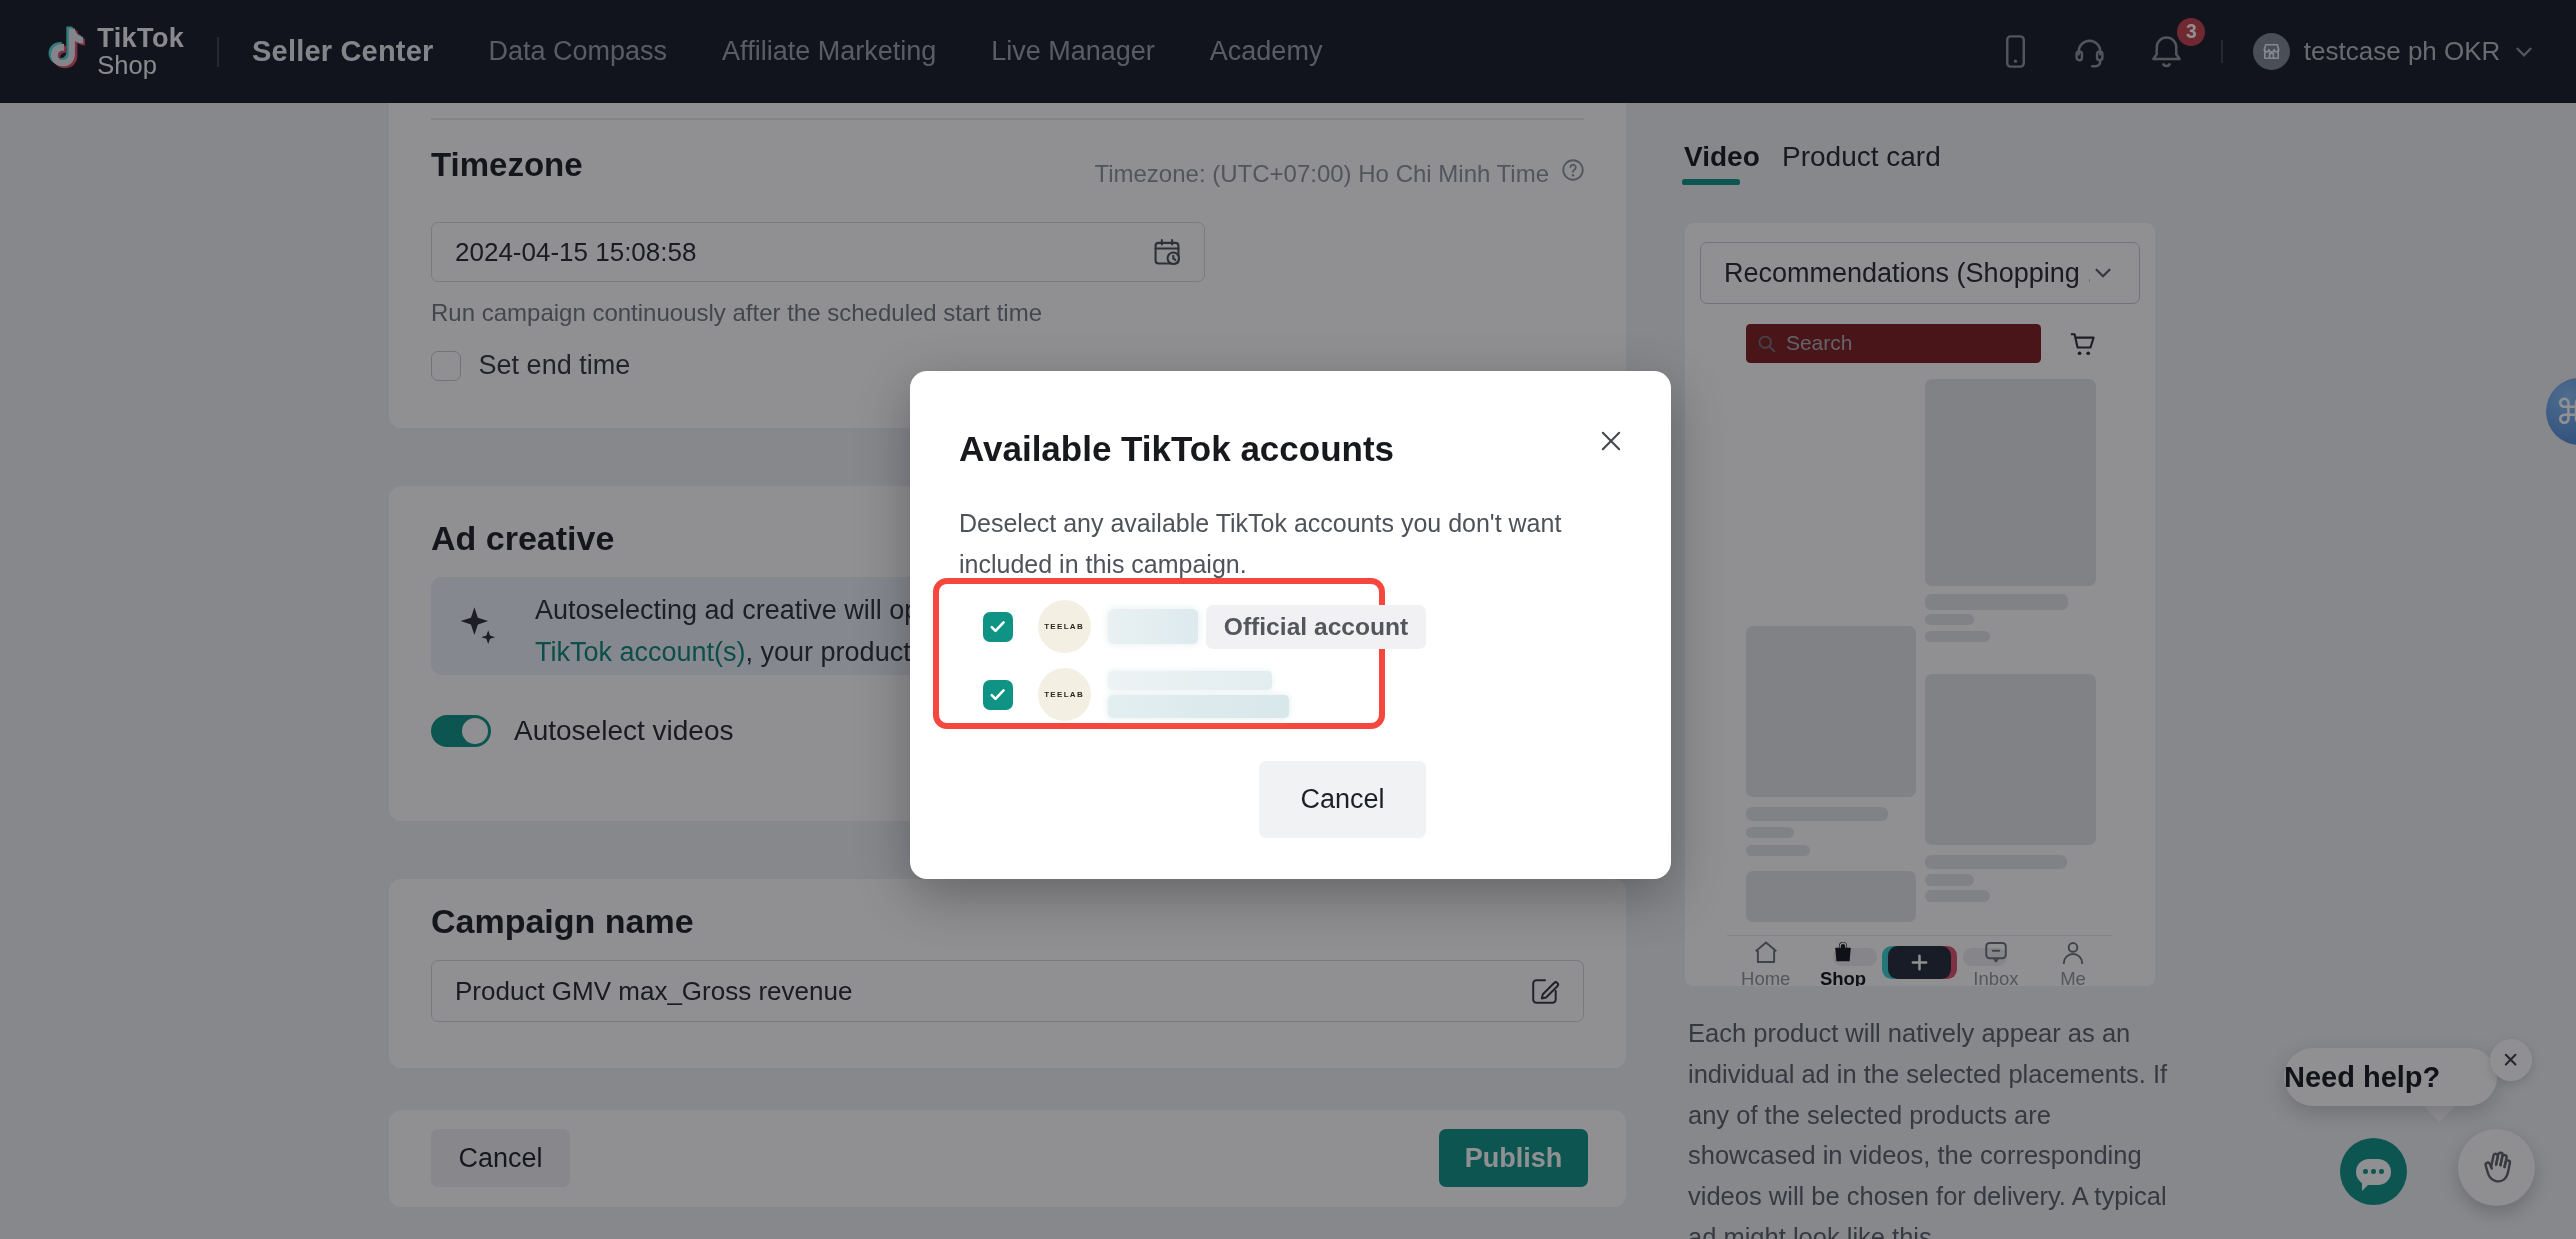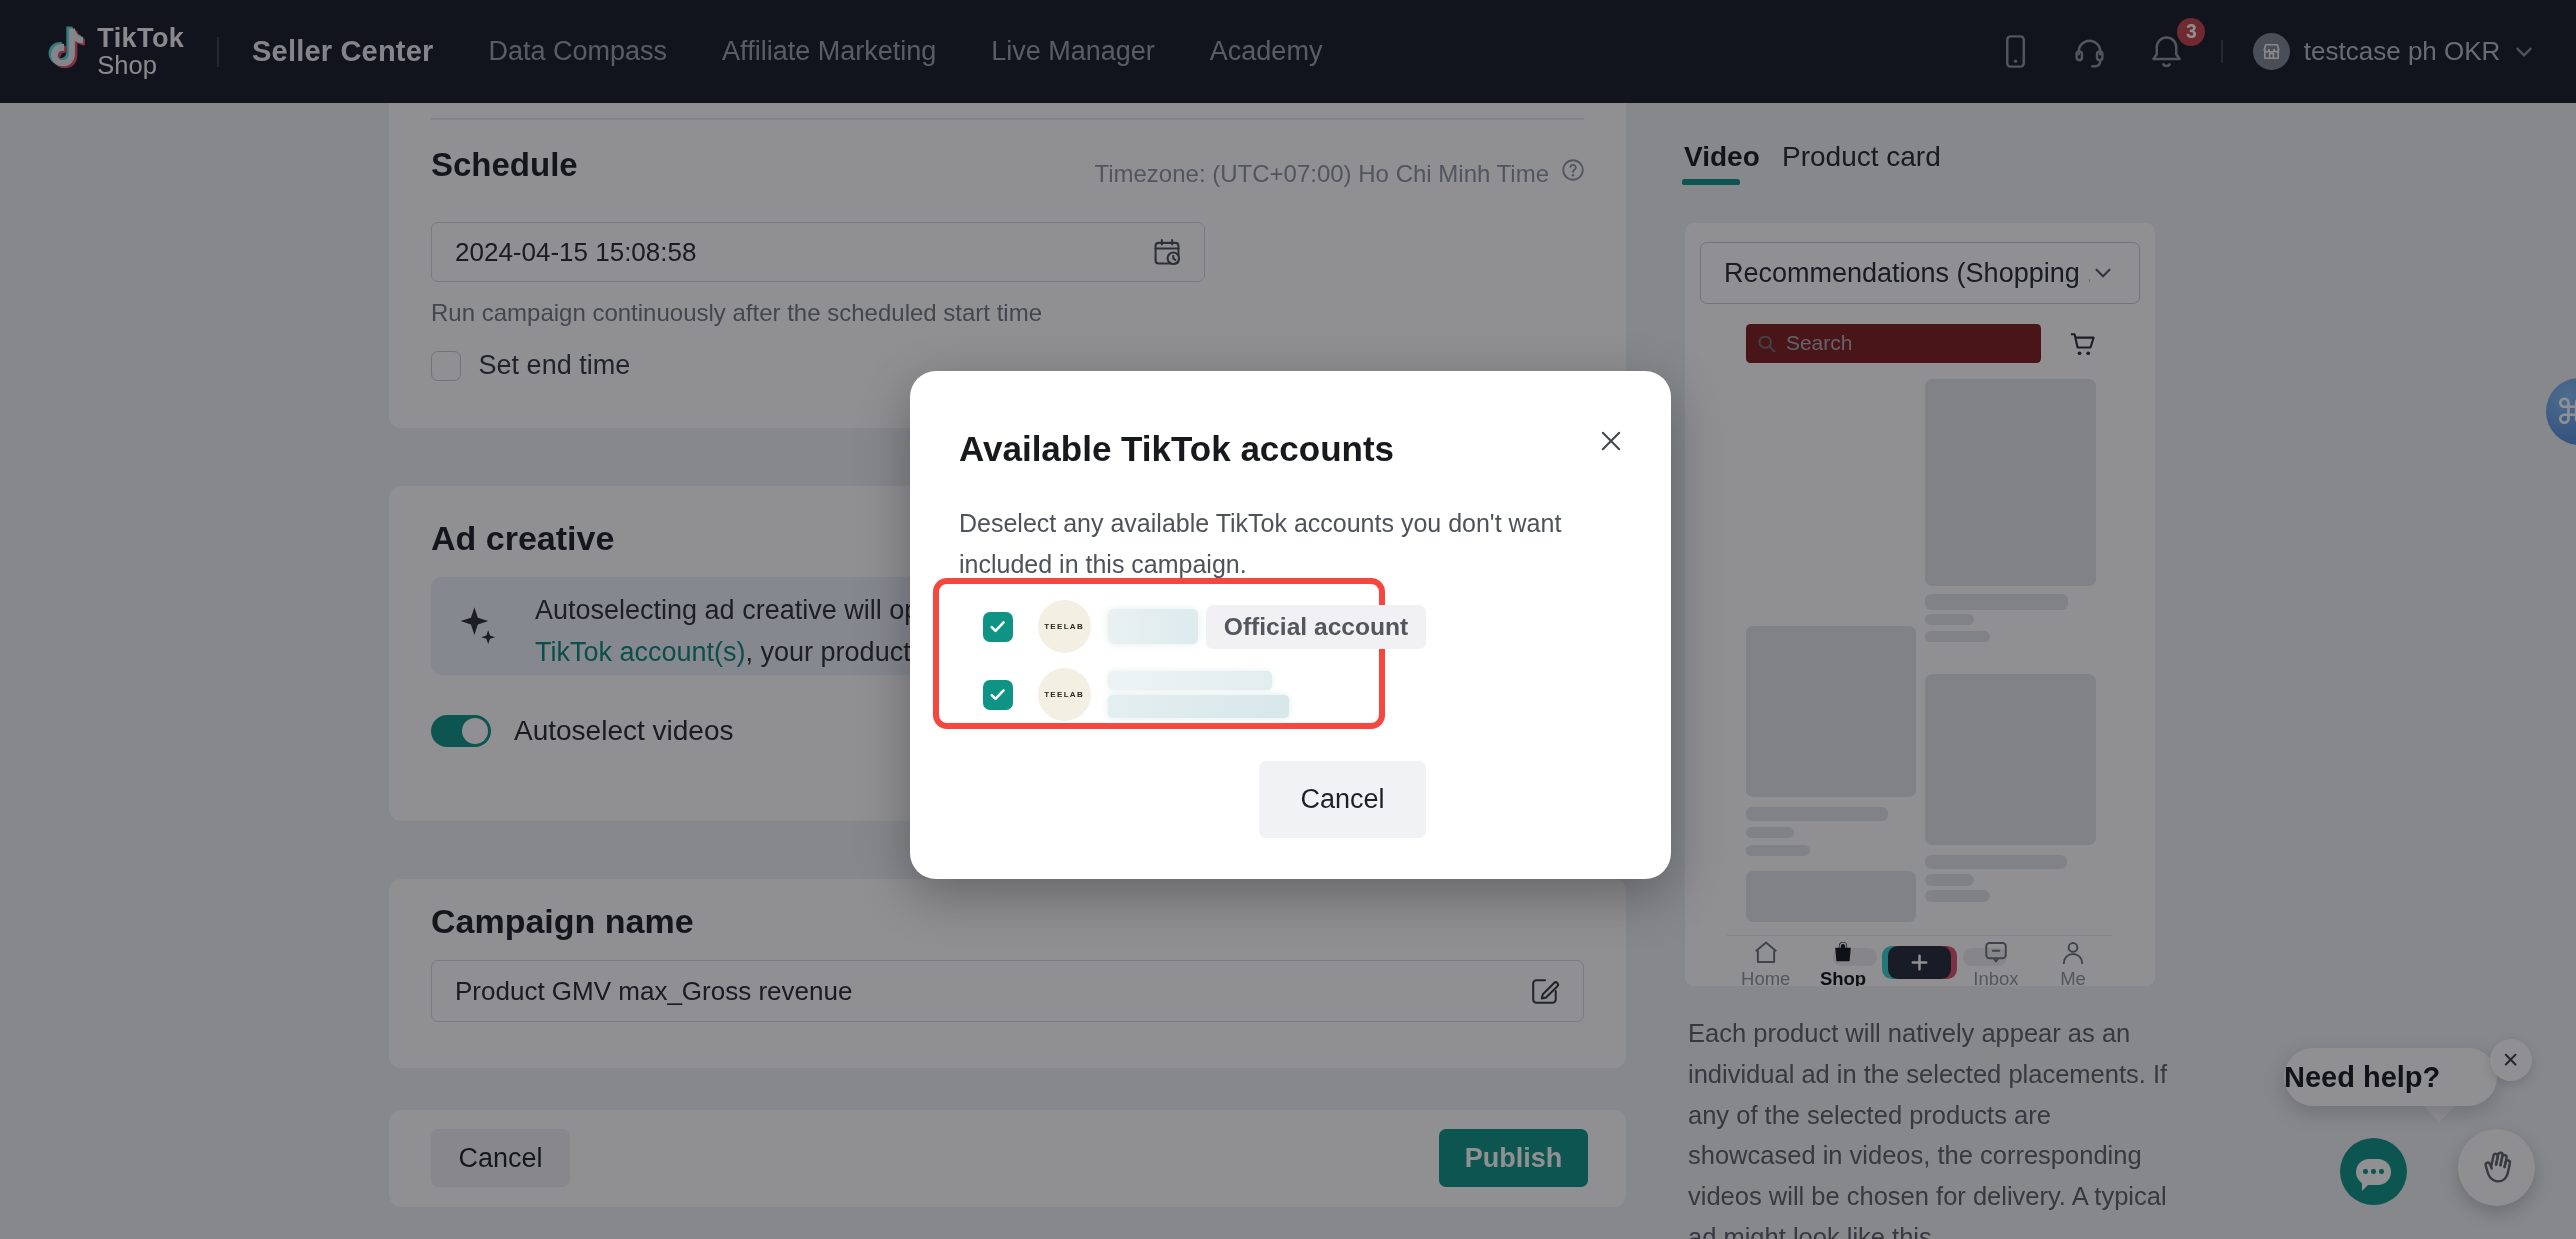--- a/index.html
+++ b/index.html
@@ -55,21 +55,21 @@
   .help-close{position:absolute;left:2490px;top:1039px;width:42px;height:42px;border-radius:50%;background:#fff;display:flex;align-items:center;justify-content:center;box-shadow:0 3.5px 10.6px rgba(0,0,0,.15);cursor:pointer}
   .chat-btn{position:absolute;left:2340px;top:1138px;width:67px;height:67px;border-radius:50%;background:#0e9384;display:flex;align-items:center;justify-content:center;cursor:pointer}
   .bubble{position:relative;width:35px;height:26px;background:#fff;border-radius:13px;display:flex;align-items:center;justify-content:center;gap:3.5px}
   .bubble:after{content:"";position:absolute;left:6.2px;bottom:-6.2px;border:5.3px solid transparent;border-top-color:#fff;border-left-color:#fff}
   .bubble i{width:4.4px;height:4.4px;border-radius:50%;background:#0e9384}
   .hand-btn{position:absolute;left:2458px;top:1129px;width:77px;height:77px;border-radius:50%;background:#fdfdfd;display:flex;align-items:center;justify-content:center;box-shadow:0 7px 17.6px rgba(0,0,0,.2);cursor:pointer}
   .cmd-fab{position:absolute;left:2546px;top:378px;width:67px;height:67px;border-radius:50%;background:radial-gradient(circle at 32% 28%,#85bdf4,#3f7cd0);display:flex;align-items:center;justify-content:flex-start;padding-left:8.8px;cursor:pointer}
   .cmd-fab span{color:#fff;font-size:35px;font-family:"DejaVu Sans",sans-serif}
   
   #overlay{position:absolute;inset:0;background:rgba(12,14,19,.46);z-index:10}
-  #modal{position:absolute;left:910px;top:371px;width:761px;height:508px;background:#fff;border-radius:26px;z-index:20;box-shadow:0 16px 53px rgba(0,0,0,.3)}
+  #modal{position:absolute;left:910px;top:371px;width:761px;height:508px;background:#fff;border-radius:17px;z-index:20;box-shadow:0 16px 53px rgba(0,0,0,.3)}
   #modal .title{position:absolute;left:49px;top:58px;font-size:35px;font-weight:700;color:#17191d}
   #modal .mdesc{position:absolute;left:49px;top:132px;width:647px;font-size:25px;line-height:1.63;color:#4e5259}
   .acct-box{position:absolute;left:23px;top:207px;width:452px;height:151px;border:6.2px solid #f5473d;border-radius:14px}
   .acct-row{position:absolute;left:18px;width:100%;height:53px;display:flex;align-items:center}
   .mcbx{width:30px;height:30px;border-radius:7px;background:#0e9384;display:flex;align-items:center;justify-content:center;flex:none;cursor:pointer}
   .mav{width:53px;height:53px;border-radius:50%;background:#f3f0e3;display:flex;align-items:center;justify-content:center;margin-left:24.6px;flex:none}
   .mav span{font-size:8px;font-weight:700;letter-spacing:1.3px;color:#2a2721}
   .blur1{width:90px;height:35px;margin-left:17.6px;border-radius:5.3px;background:linear-gradient(90deg,#e9f1f2,#ddeaee);box-shadow:0 0 8.8px #e4eef0;flex:none}
   .obadge{margin-left:8px;background:#f1f1f3;border-radius:7px;padding:8px 17.6px;font-size:24.6px;font-weight:700;color:#53565c;white-space:nowrap}
   .blurstack{margin-left:17.6px;display:flex;flex-direction:column;gap:4.4px}
@@ -135,21 +135,21 @@
   <div class="acct-name">testcase ph OKR</div>
   <span style="margin-left:10.6px">
     <svg width="26" height="26" viewBox="0 0 24 24" fill="none" stroke="#8c929c" stroke-width="2.2" stroke-linecap="round">
         <path d="M6 9l6 6 6-6"></path>
       </svg>
   </span>
 </header>
 
 <section class="card" style="top:88px;height:340px">
   <div class="abs" style="left:42px;top:30px;width:1153px;height:1.8px;background:#e8e9eb"></div>
-  <div class="abs h2" style="left:42px;top:58px;font-size:33px">Schedule</div>
+  <div class="abs h2" style="left:42px;top:58px;font-size:33px">Timezone</div>
   <div class="abs" style="right:77px;top:72px;font-size:24px;color:#8e939b">Timezone: (UTC+07:00) Ho Chi Minh Time</div>
   <div class="abs" style="right:40px;top:69px">
     <svg width="26" height="26" viewBox="0 0 24 24" fill="none" stroke="#8e939b" stroke-width="1.7">
         <circle cx="12" cy="12" r="9"></circle>
         <path d="M9.6 9.2a2.5 2.5 0 1 1 3.4 2.8c-.8.35-1 .9-1 1.8" stroke-linecap="round"></path>
         <circle cx="12" cy="16.8" r="1.1" fill="#8e939b" stroke="none"></circle>
       </svg>
   </div>
   <div class="inbox" style="left:42px;top:134px;width:774px;height:60px">
     <div class="val">2024-04-15 15:08:58</div>

